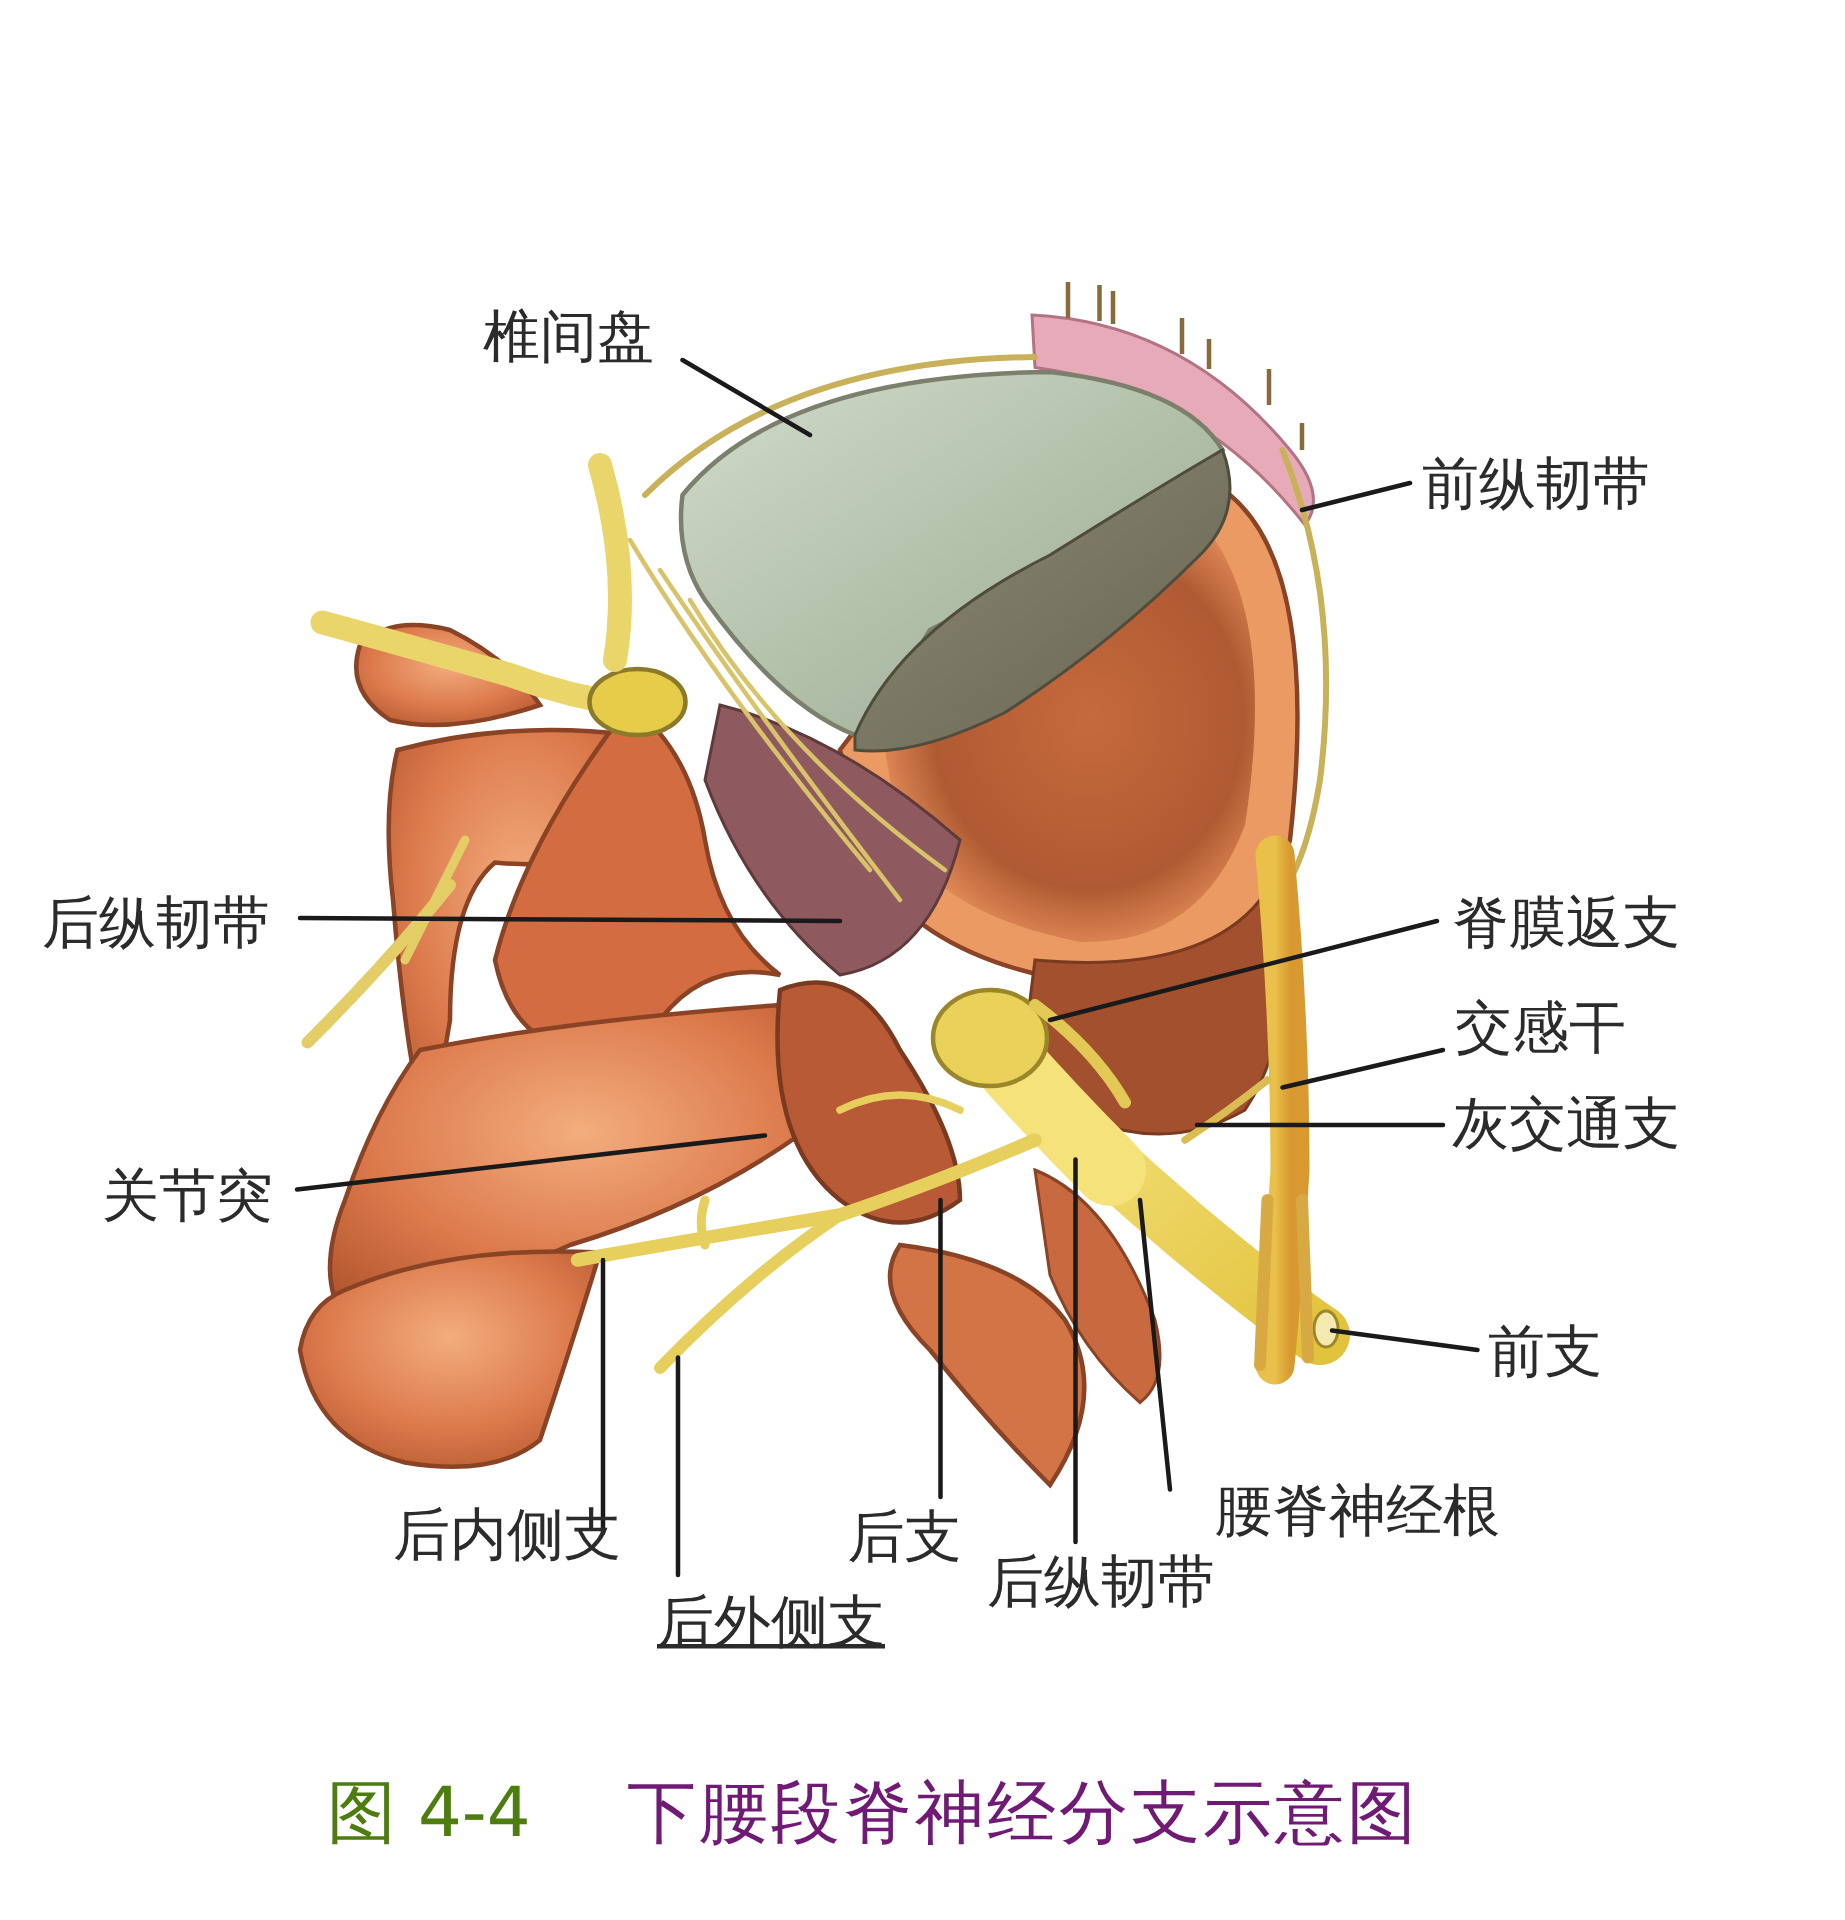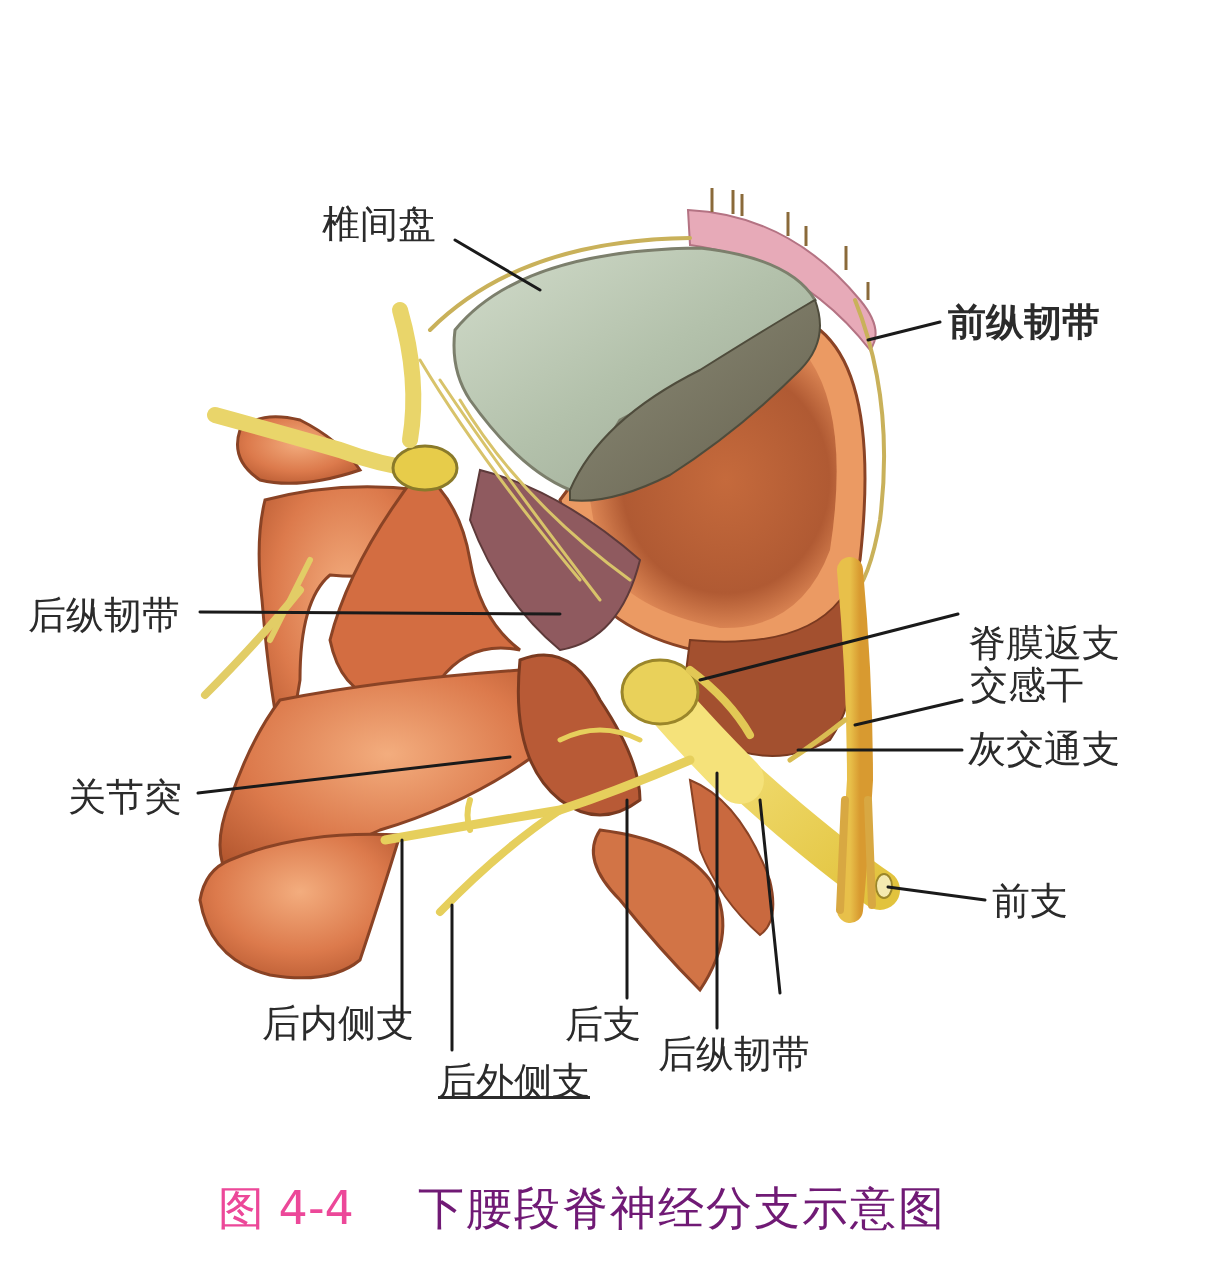--- a/index.html
+++ b/index.html
@@ -3,21 +3,21 @@
 <meta charset="utf-8">
 <style>
   html, body { margin: 0; padding: 0; background: #ffffff; }
   body { width: 1230px; height: 1280px; position: relative; overflow: hidden;
          font-family: "DejaVu Sans", "Liberation Sans", sans-serif; }
   #figure { position: absolute; left: 0; top: 0; width: 1230px; height: 936px; }
   .label { position: absolute; font-size: 38px; color: #2b2b2b; white-space: nowrap;
            line-height: 1; letter-spacing: 0px; }
   .caption { position: absolute; top: 1185px; left: 0; width: 1230px; font-size: 46px;
              line-height: 1; white-space: nowrap; }
-  .caption .num { position: absolute; left: 218px; color: #ec4899; }
+  .caption .num { position: absolute; left: 218px; color: #4d7c0f; }
   .caption .title { position: absolute; left: 418px; color: #701a75; letter-spacing: 2px; }
 </style>
 </head>
 <body>
 
 <div id="figure">
   <svg width="1230" height="1280" viewBox="0 0 1230 1280">
     <defs>
       <radialGradient id="boneGrad" cx="50%" cy="40%" r="70%">
         <stop offset="0%" stop-color="#f3ad7e"></stop>
@@ -131,27 +131,28 @@
         <line x1="780" y1="993" x2="760" y2="800"></line>
         <line x1="627" y1="998" x2="627" y2="800"></line>
         <line x1="717" y1="1028" x2="717" y2="773"></line>
         <line x1="402" y1="1022" x2="402" y2="840"></line>
         <line x1="452" y1="1050" x2="452" y2="905"></line>
       </g>
   </svg>
 
   
   <div class="label" style="left:322px;top:205px;">椎间盘</div>
-  <div class="label" style="left:948px;top:303px;font-weight:bold;">前纵韧带</div>
+  <div class="label" style="left:948px;top:303px;">前纵韧带</div>
   <div class="label" style="left:28px;top:596px;">后纵韧带</div>
-  <div class="label" style="left:968px;top:596px;margin-top:28px;">脊膜返支</div>
+  <div class="label" style="left:968px;top:596px;">脊膜返支</div>
   <div class="label" style="left:970px;top:666px;">交感干</div>
   <div class="label" style="left:968px;top:730px;">灰交通支</div>
   <div class="label" style="left:68px;top:778px;">关节突</div>
   <div class="label" style="left:992px;top:882px;">前支</div>
+  <div class="label" style="left:810px;top:988px;">腰脊神经根</div>
   <div class="label" style="left:565px;top:1005px;">后支</div>
   <div class="label" style="left:658px;top:1035px;">后纵韧带</div>
   <div class="label" style="left:262px;top:1004px;">后内侧支</div>
   <div class="label" style="left:438px;top:1062px;text-decoration:underline;">后外侧支</div>
 
   
   <div class="caption">
     <span class="num">图 4-4</span>
     <span class="title">下腰段脊神经分支示意图</span>
   </div>

